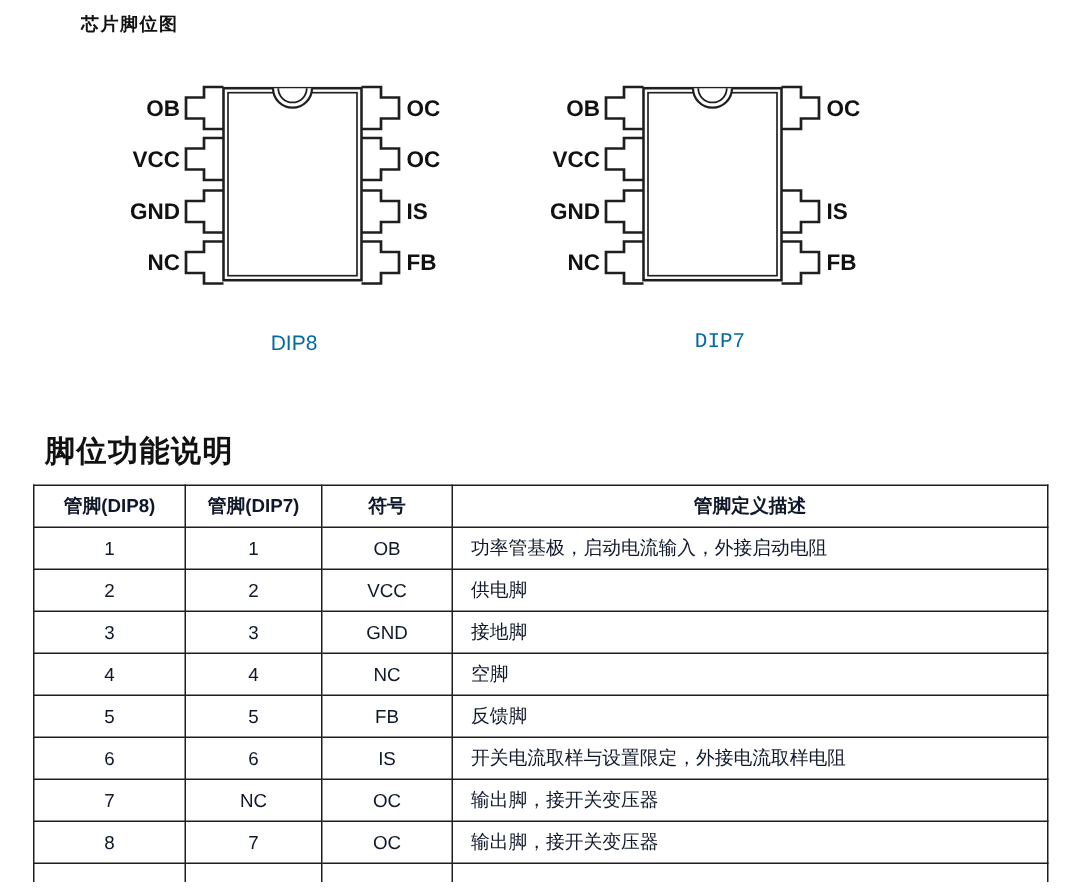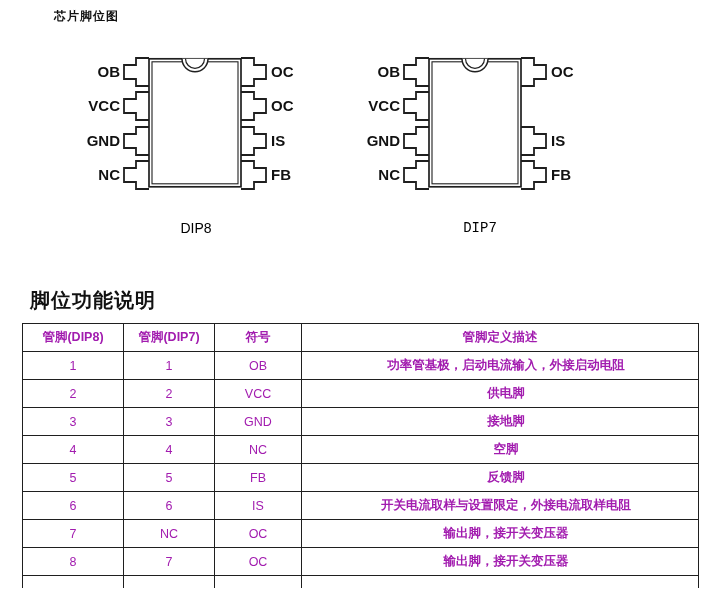--- a/index.html
+++ b/index.html
@@ -13,43 +13,43 @@
   }
   .section-title {
     position:absolute; left:30px; top:287px;
     font-size:20px; font-weight:bold; letter-spacing:1px;
   }
   svg.dip { position:absolute; top:50px; }
   #dip8-svg { left:75px; }
   #dip7-svg { left:355px; }
   .dip-caption {
     position:absolute; top:220px; width:80px; text-align:center;
-    font-size:14px; color:#000000;
+    font-size:14px; color:#0369a1;
   }
   #dip8-caption { left:156px; }
   #dip7-caption { left:440px;font-family:Liberation Mono, monospace; }
   .pin-shape { fill:#ffffff; stroke:#1f1f1f; stroke-width:1.8; stroke-linejoin:miter; }
   .body-outer { fill:#ffffff; stroke:#1f1f1f; stroke-width:1.7; }
   .body-inner { fill:none; stroke:#1f1f1f; stroke-width:1.1; }
   .notch-outer { fill:#ffffff; stroke:#1f1f1f; stroke-width:1.5; }
   .notch-inner { fill:none; stroke:#1f1f1f; stroke-width:1.2; }
   .pin-label { font-family:"Liberation Sans", sans-serif; font-size:15px; font-weight:bold; fill:#111111; }
   .pin-label.left { text-anchor:end; }
   .pin-label.right { text-anchor:start; }
   table.pin-table {
     position:absolute; left:22px; top:323px; width:676px;
     border-collapse:collapse; table-layout:fixed;
-    font-size:12.5px; color:#a21caf;
+    font-size:12.5px; color:#0f172a;
   }
   .pin-table th, .pin-table td {
     border:1px solid #1f1f1f; height:27px; text-align:center;
     padding:0; overflow:hidden; white-space:nowrap;
   }
   .pin-table th { font-weight:bold; font-size:12.5px; }
-  .pin-table td.desc { text-align:center; padding-left:12px;font-weight:bold; }
+  .pin-table td.desc { text-align:left; padding-left:12px; }
   .pin-table tr.cutoff td { height:12px; border-bottom:none; }
 </style>
 </head>
 <body>
 
 <div class="page">
 
   <div class="doc-title">芯片脚位图</div>
 
   <svg id="dip8-svg" class="dip" width="240" height="150" viewBox="0 0 240 150">

